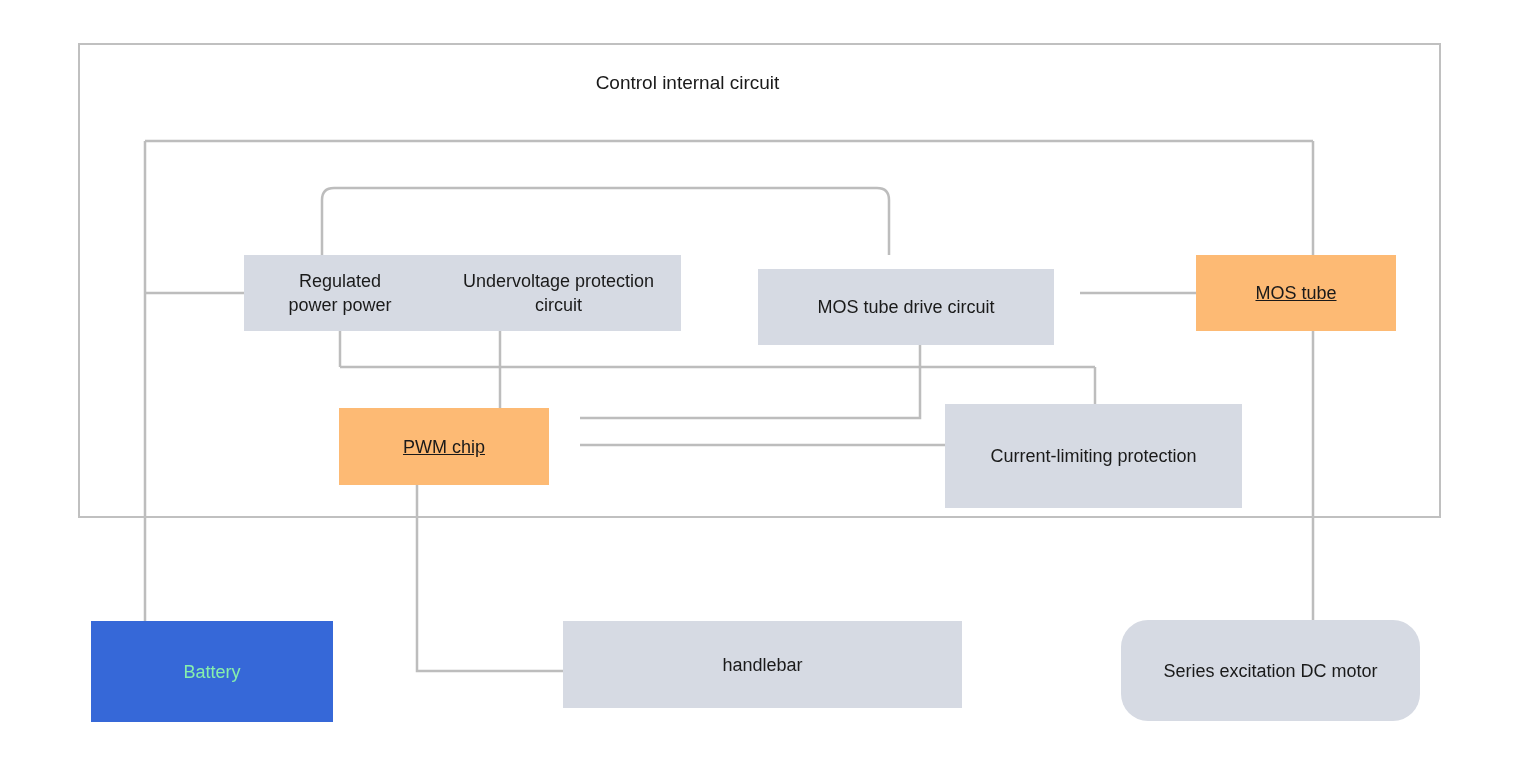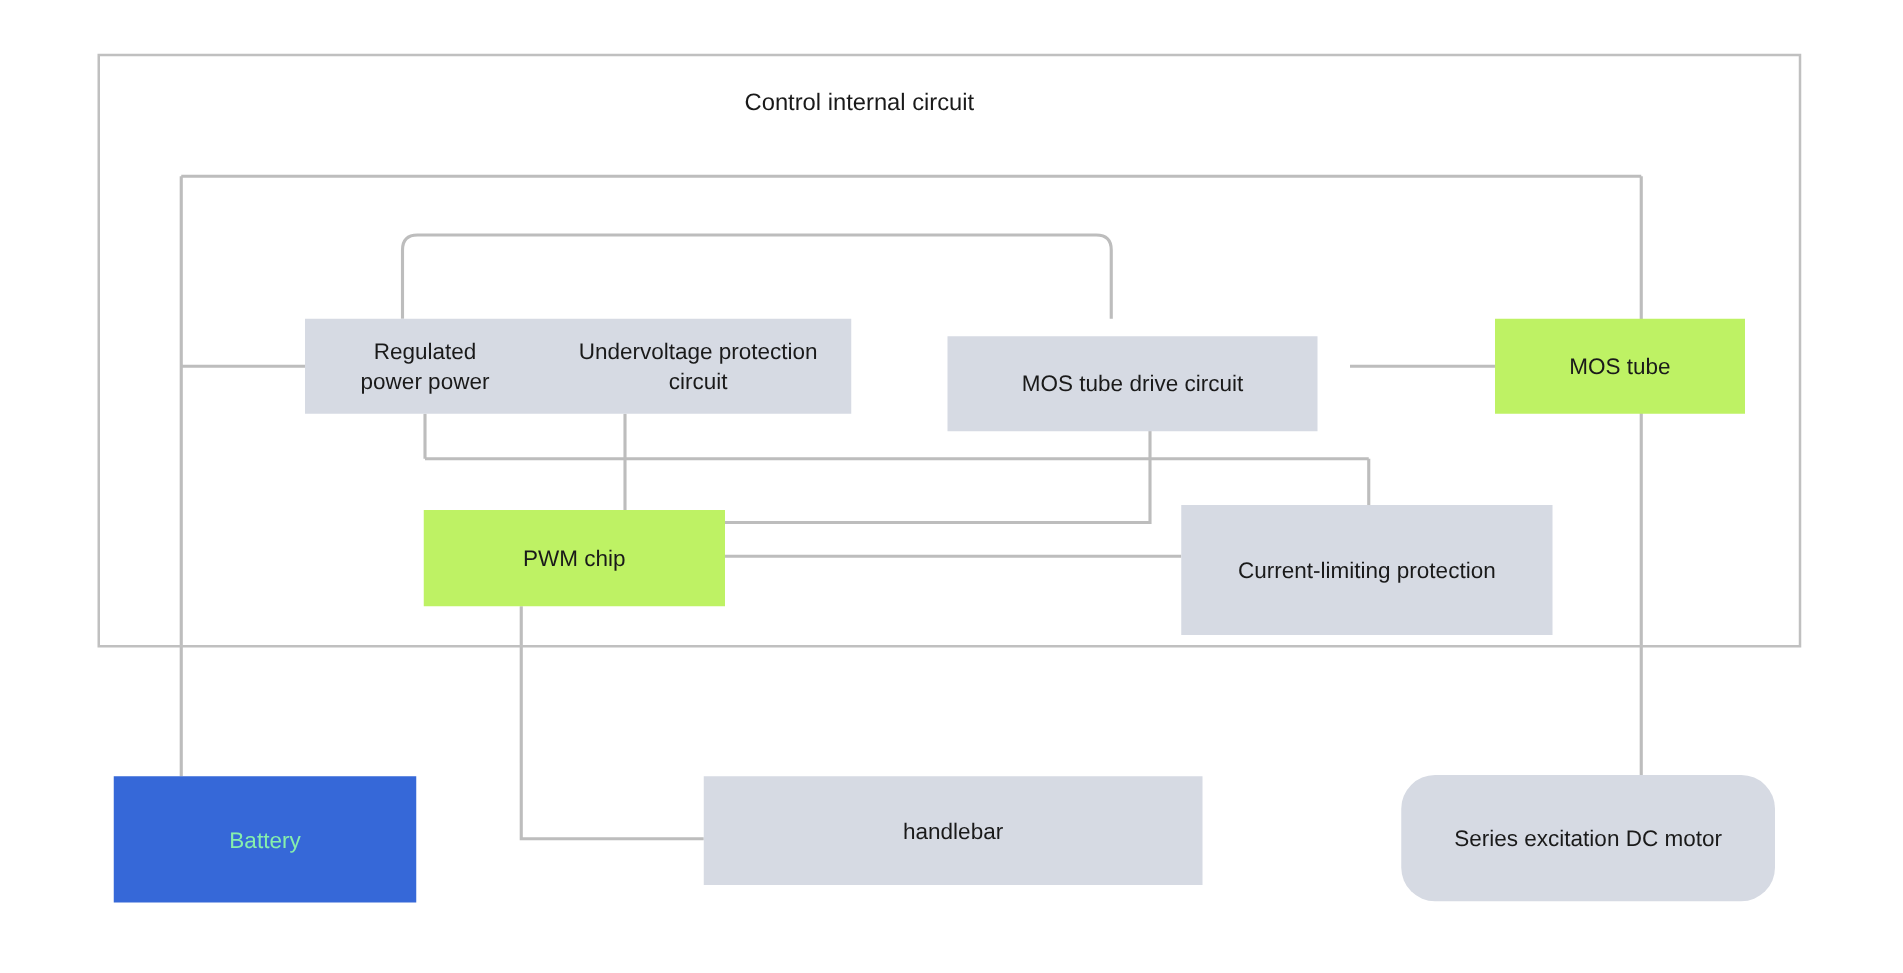--- a/index.html
+++ b/index.html
@@ -48,21 +48,22 @@
     justify-content: center;
     text-align: center;
     padding: 4px 10px;
     font-size: 18px;
     line-height: 24px;
     color: #1a1a1a;
     background: #d6dae3;
     z-index: 2;
   }
   .node.accent-light {
-    background: #bef264;
+    background: #fdba74;
+    text-decoration: underline;
   }
   .node.accent-strong {
     background: #3668d8;
     color: #86efac;
   }
   .node-label {
     display: block;
     white-space: pre-line;
   }
 </style>
@@ -99,21 +100,21 @@
       <div class="node" style="left: 436px; top: 255px; width: 245px; height: 76px; justify-content: center;">
         <span class="node-label">Undervoltage protection
 circuit</span>
       </div>
       <div class="node" style="left: 758px; top: 269px; width: 296px; height: 76px;">
         <span class="node-label">MOS tube drive circuit</span>
       </div>
       <div class="node accent-light" style="left: 1196px; top: 255px; width: 200px; height: 76px;">
         <span class="node-label">MOS tube</span>
       </div>
-      <div class="node accent-light" style="left: 339px; top: 408px; width: 241px; height: 77px;">
+      <div class="node accent-light" style="left: 339px; top: 408px; width: 210px; height: 77px;">
         <span class="node-label">PWM chip</span>
       </div>
       <div class="node" style="left: 945px; top: 404px; width: 297px; height: 104px;">
         <span class="node-label">Current-limiting protection</span>
       </div>
       <div class="node accent-strong" style="left: 91px; top: 621px; width: 242px; height: 101px;">
         <span class="node-label">Battery</span>
       </div>
       <div class="node" style="left: 563px; top: 621px; width: 399px; height: 87px;">
         <span class="node-label">handlebar</span>

